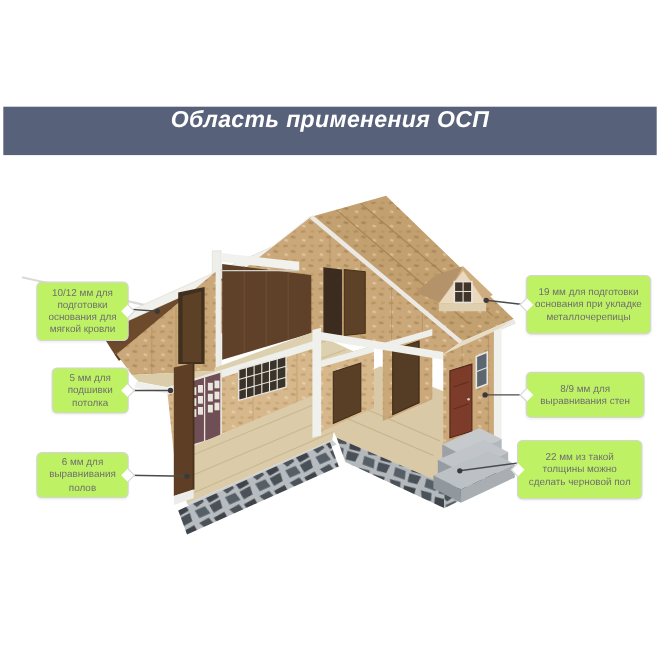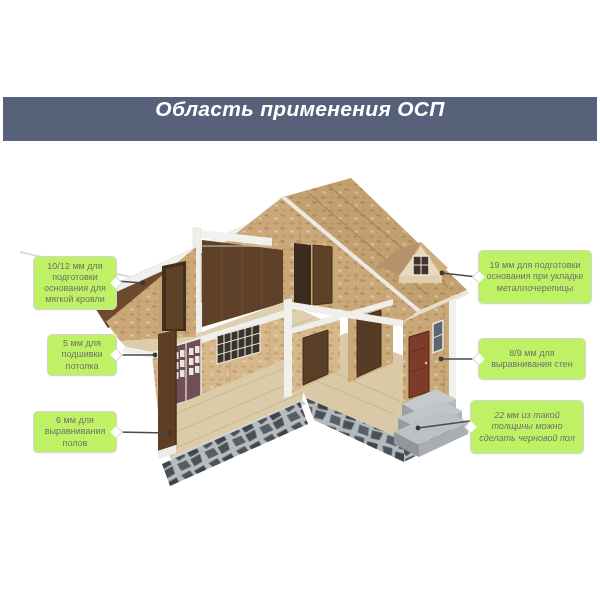--- a/index.html
+++ b/index.html
@@ -16,21 +16,21 @@
   .callout::after{content:"";position:absolute;width:8px;height:8px;background:#fff;top:50%;}
   .callout.left::after{right:-5px;transform:translateY(-50%) rotate(45deg);
            border-top:1px solid var(--callout_border,#d4d4d4);border-right:1px solid var(--callout_border,#d4d4d4);}
   .callout.right::after{left:-5px;transform:translateY(-50%) rotate(45deg);
            border-bottom:1px solid var(--callout_border,#d4d4d4);border-left:1px solid var(--callout_border,#d4d4d4);}
   #c1{left:33px;top:256px;width:84px;height:54px;}
   #c2{left:47px;top:334px;width:70px;height:42px;}
   #c3{left:33px;top:411px;width:84px;height:42px;}
   #c4{left:478px;top:250px;width:114px;height:54px;}
   #c5{left:478px;top:338px;width:108px;height:42px;}
-  #c6{left:470px;top:400px;width:114px;height:54px;font-style:italic;}
+  #c6{left:470px;top:400px;width:114px;height:54px;}
 </style>
 </head>
 <body>
 
 <svg class="scene" viewBox="0 0 600 600">
   <defs>
     <pattern id="osbA" width="16" height="13" patternUnits="userSpaceOnUse">
       <rect width="16" height="13" style="fill:var(--osb_roof,#c3a070)"></rect>
       <path d="M1,2 l4,-1 1,2 -4,1 z" fill="#a9854f" opacity=".7"></path>
       <path d="M9,6 l4,1 -1,2 -4,-1 z" fill="#8f6f42" opacity=".5"></path>

